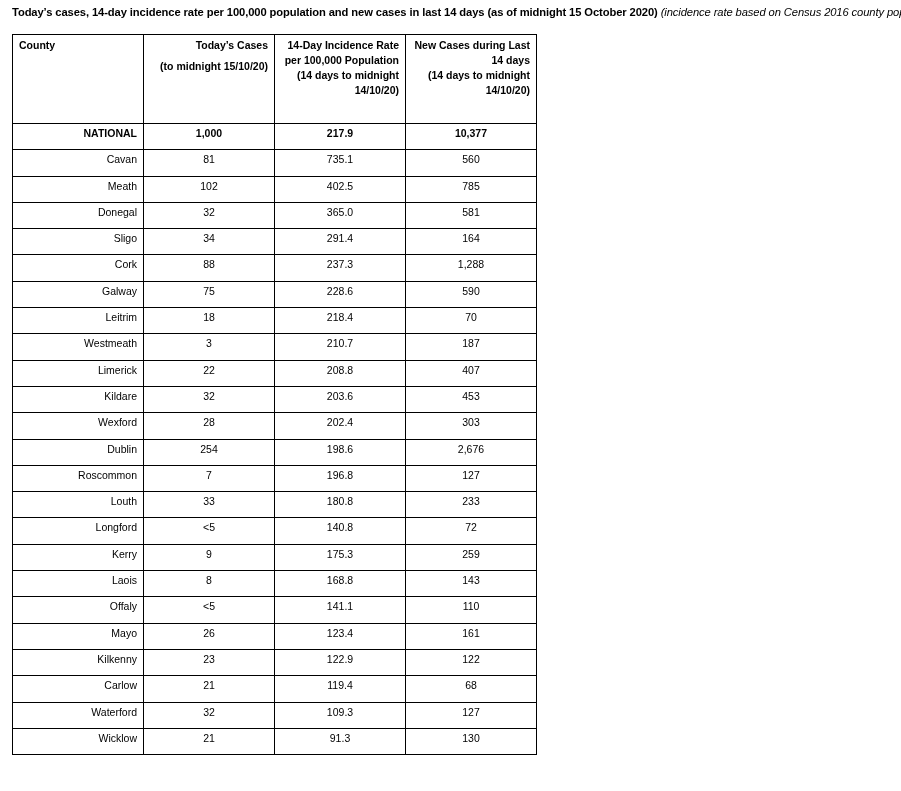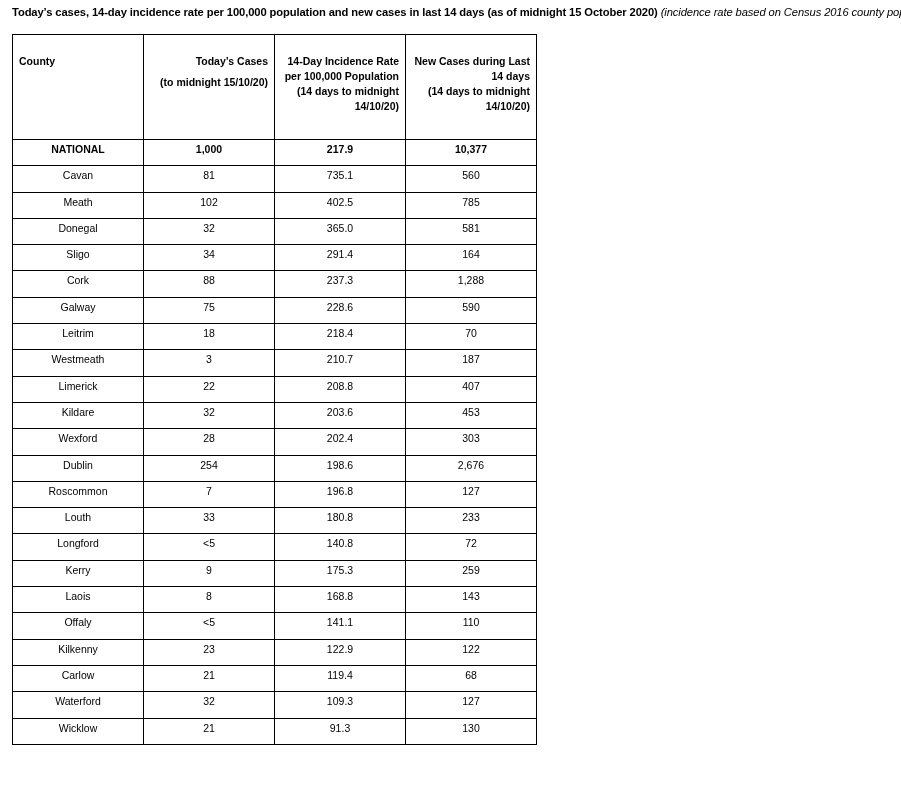--- a/index.html
+++ b/index.html
@@ -7,25 +7,25 @@
          font-family: "Liberation Sans", "DejaVu Sans", sans-serif; color: #000; }
   .title { position: absolute; left: 12px; top: 6px; font-size: 11.2px; white-space: nowrap; letter-spacing: -0.1px; }
   .title b { font-weight: bold; }
   .title i { font-style: italic; font-weight: normal; }
   table.data { position: absolute; left: 12px; top: 34px; border-collapse: collapse; table-layout: fixed; width: 524px; }
   table.data col.c0 { width: 131px; }
   table.data col.c1 { width: 131px; }
   table.data col.c2 { width: 131px; }
   table.data col.c3 { width: 131px; }
   table.data th, table.data td { border: 1px solid #000; font-size: 10.5px; padding: 0 6px; }
-  table.data th { height: 85px; vertical-align: top; font-weight: bold; padding-top: 19px; line-height: 15px; margin-left: 16px; }
+  table.data th { height: 85px; vertical-align: top; font-weight: bold; padding-top: 3px; line-height: 15px; margin-left: 16px; }
   table.data th.left { text-align: left; }
   table.data th.center { text-align: right; }
   table.data td { height: 23.3px; vertical-align: top; padding-top: 2px; line-height: 15px; }
-  table.data td.county { text-align: center; }
+  table.data td.county { text-align: right; }
   table.data td.num { text-align: center; }
   table.data tr.national td { font-weight: bold; }
   .hdr-line { display: block; }
   .hdr-gap { display: block; height: 6px; }
 </style>
 </head>
 <body>
 
 <div class="title">
   <b>Today’s cases, 14-day incidence rate per 100,000 population and new cases in last 14 days (as of midnight 15 October 2020)</b>
@@ -172,20 +172,26 @@
         <td class="num">168.8</td>
         <td class="num">143</td>
       </tr>
       <tr>
         <td class="county">Offaly</td>
         <td class="num">&lt;5</td>
         <td class="num">141.1</td>
         <td class="num">110</td>
       </tr>
       <tr>
+        <td class="county">Mayo</td>
+        <td class="num">26</td>
+        <td class="num">123.4</td>
+        <td class="num">161</td>
+      </tr>
+      <tr>
         <td class="county">Kilkenny</td>
         <td class="num">23</td>
         <td class="num">122.9</td>
         <td class="num">122</td>
       </tr>
       <tr>
         <td class="county">Carlow</td>
         <td class="num">21</td>
         <td class="num">119.4</td>
         <td class="num">68</td>

